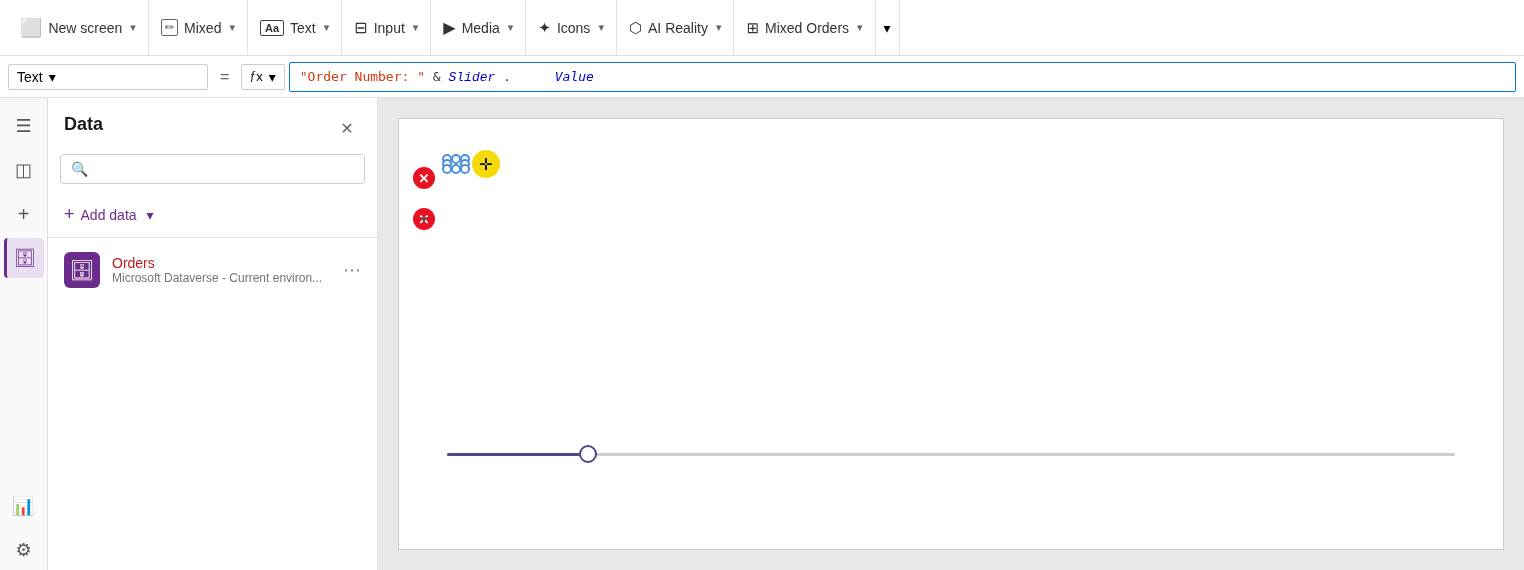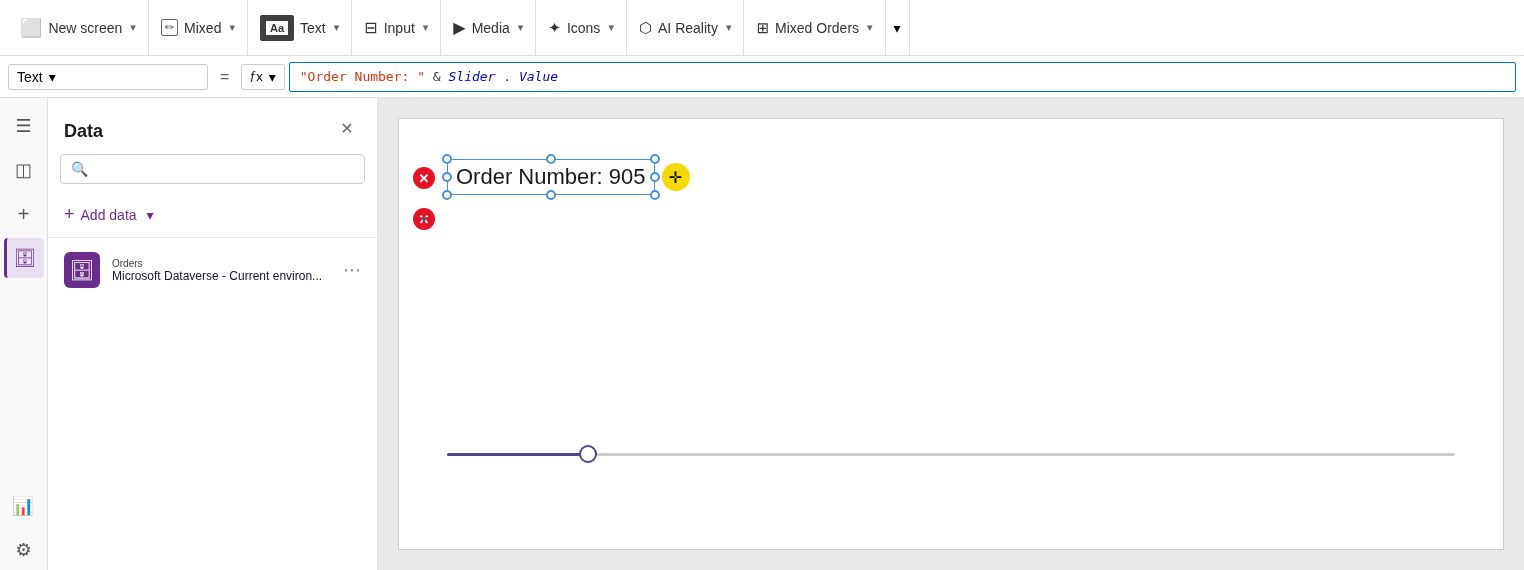--- a/index.html
+++ b/index.html
@@ -80,22 +80,22 @@
       align-items: center;
       border: 1px solid #0078d4;
       border-radius: 2px;
       padding: 4px 10px;
       background: #fff;
       font-size: 13px;
       height: 30px;
     }
     .formula-code { font-family: 'Consolas', monospace; font-size: 13px; }
     .formula-string { color: #d4380d; }
-    .formula-keyword { color: #0000cc; font-style: italic; }
-    .formula-property { color: #0000cc; font-style: italic; }
+    .formula-keyword { color: #0000cc; font-style: italic; font-family: Liberation Mono, monospace; }
+    .formula-property { color: #0000cc; font-style: italic; margin-left: 36px; }
 
     
     .main-layout {
       display: flex;
       height: calc(570px - 56px - 42px);
     }
 
     
     .sidebar-icons {
       width: 48px;
@@ -124,21 +124,21 @@
     .data-panel {
       width: 330px;
       background: #fff;
       border-right: 1px solid #e0e0e0;
       display: flex;
       flex-direction: column;
       padding: 0;
     }
     .data-panel-header {
       display: flex;
-      align-items: flex-end;
+      align-items: flex-start;
       justify-content: space-between;
       padding: 16px 16px 12px 16px;
     }
     .data-panel-title {
       font-size: 18px;
       font-weight: 600;
       color: #1a1a1a;
     }
     .close-btn {
       cursor: pointer;
@@ -200,22 +200,22 @@
       background: #6b2d8b;
       border-radius: 6px;
       display: flex;
       align-items: center;
       justify-content: center;
       color: #fff;
       font-size: 18px;
       flex-shrink: 0;
     }
     .data-source-info { flex: 1; }
-    .data-source-name { font-size: 10px; font-weight: 500; color: #404040; }
-    .data-source-desc { font-size: 12px; color: #0f172a; }
+    .data-source-name { font-size: 14px; font-weight: 500; color: #b91c1c; }
+    .data-source-desc { font-size: 12px; color: #737373; }
     .data-source-menu { color: #888; cursor: pointer; font-size: 18px; }
 
     
     .canvas-area {
       flex: 1;
       background: #e8e8e8;
       position: relative;
       overflow: hidden;
     }
     .canvas-white {
@@ -358,21 +358,21 @@
     <span class="chevron">▾</span>
   </div>
 
   <div class="toolbar-item">
     <span style="font-size:15px; border:1px solid #666; padding:1px 3px; font-size:11px; border-radius:2px;">✏</span>
     <span>Mixed</span>
     <span class="chevron">▾</span>
   </div>
 
   <div class="toolbar-item">
-    <span style="border:6px solid #404040; padding:1px 4px; font-size:11px; border-radius:2px; font-weight:bold;">Aa</span>
+    <span style="border:1px solid #404040; padding:1px 4px; font-size:11px; border-radius:2px; font-weight:bold;">Aa</span>
     <span>Text</span>
     <span class="chevron">▾</span>
   </div>
 
   <div class="toolbar-item">
     <span style="font-size:16px;">⊟</span>
     <span>Input</span>
     <span class="chevron">▾</span>
   </div>
 
@@ -486,21 +486,20 @@
   </div>
 
   <div class="canvas-area">
     <div class="canvas-white">
 
       <div class="error-badge" style="position:absolute; top:48px; left:14px;">
         <span>✕</span>
       </div>
 
       <div class="canvas-text-element">
-        <span class="canvas-text-content">Order Number: 905</span>
 
         
         <div class="handle tl"></div>
         <div class="handle tc"></div>
         <div class="handle tr"></div>
         <div class="handle ml"></div>
         <div class="handle mr"></div>
         <div class="handle bl"></div>
         <div class="handle bc"></div>
         <div class="handle br"></div>

